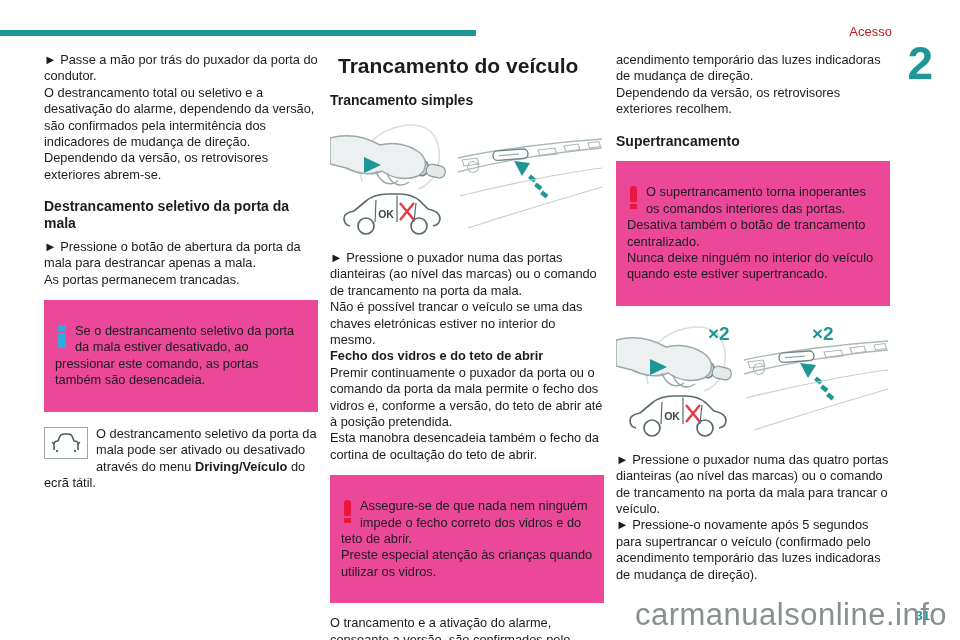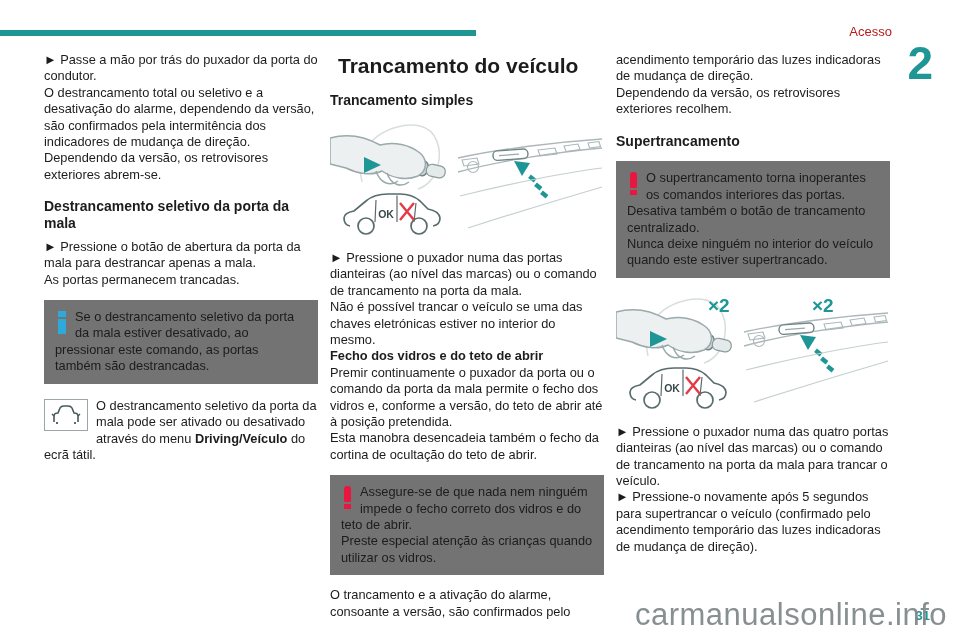--- a/index.html
+++ b/index.html
@@ -14,21 +14,21 @@
   .chapter-number{position:absolute;top:40px;right:27px;font-size:46px;line-height:1;font-weight:bold;color:#1E9695;}
   
   .columns{position:absolute;left:44px;top:52px;width:872px;display:flex;gap:12px;}
   .col{width:274px;flex:0 0 274px;}
   .col p{margin:0;font-size:12.8px;line-height:16.4px;}
   .doc-title{font-size:21px;font-weight:bold;margin:2px 8px 14px;line-height:1.15;}
   .h-section{font-size:14px;font-weight:bold;line-height:1.2;margin:15px 0 7px;}
   .h-section.first{margin-top:4px;}
   .bold-line{font-weight:bold;}
   
-  .note-box{background:#737373;padding:9px 11px;margin:12px 0;overflow:hidden;}
+  .note-box{background:#ec4899;padding:23px 11px;margin:12px 0;overflow:hidden;}
   .note-box p{font-size:12.8px;line-height:16.4px;}
   .glyph-float{float:left;margin:2px 9px 2px 3px;}
   .info-glyph{width:8px;display:flex;flex-direction:column;gap:2px;}
   .info-glyph .dot{width:8px;height:6px;background:#2EA9DC;}
   .info-glyph .bar{width:8px;height:15px;background:#2EA9DC;}
   .warn-glyph{width:7px;display:flex;flex-direction:column;gap:2px;align-items:center;}
   .warn-glyph .bar{width:7px;height:16px;background:#E9173F;border-radius:3px 3px 1px 1px;}
   .warn-glyph .dot{width:7px;height:5px;background:#E9173F;}
   .screen-note{margin-top:14px;overflow:hidden;}
   .car-box{float:left;width:42px;height:30px;border:1px solid #9BA6A8;background:#fff;
@@ -115,21 +115,21 @@
 
       <h3 class="h-section">Destrancamento seletivo da porta da mala</h3>
       <p>►  Pressione o botão de abertura da porta da mala para destrancar apenas a mala.</p>
       <p>As portas permanecem trancadas.</p>
 
       <div class="note-box">
         <span class="glyph-float info-glyph">
           <span class="dot"></span>
             <span class="bar"></span>
         </span>
-        <p>Se o destrancamento seletivo da porta da mala estiver desativado, ao pressionar este comando, as portas também são destrancadas.</p>
+        <p>Se o destrancamento seletivo da porta da mala estiver desativado, ao pressionar este comando, as portas também são desencadeia.</p>
       </div>
 
       <div class="screen-note">
         <span class="car-box">
           <svg width="32" height="22" viewBox="0 0 32 22">
             <path d="M4,18 L4,12 Q4,9 8,9 L10,4 Q11,2 14,2 L18,2 Q21,2 22,4 L24,9 Q28,9 28,12 L28,18" fill="none" stroke="#4A5A5C" stroke-width="1.6"></path>
             <path d="M4,12 L2,10 M28,12 L30,10" stroke="#4A5A5C" stroke-width="1.4"></path>
             <path d="M7,18 L7,20 M25,18 L25,20" stroke="#4A5A5C" stroke-width="1.8"></path>
           </svg>
         </span>

